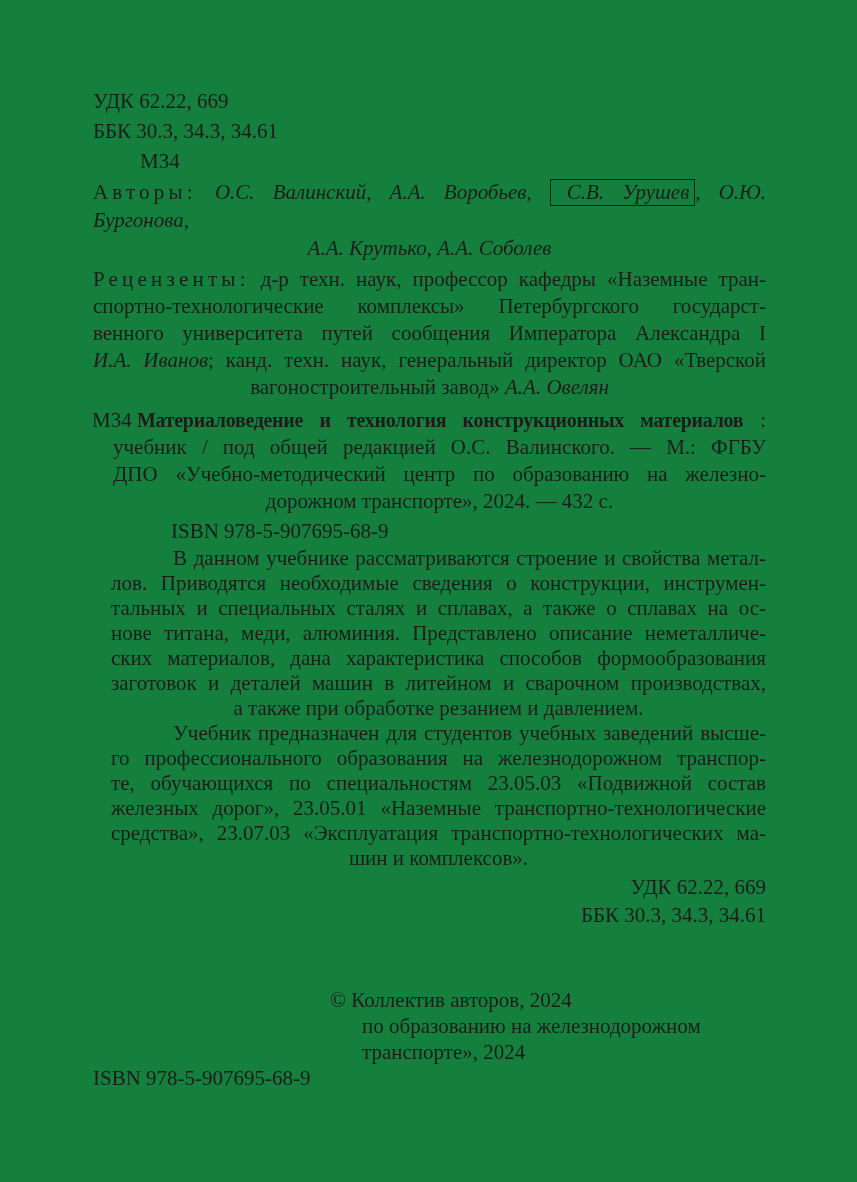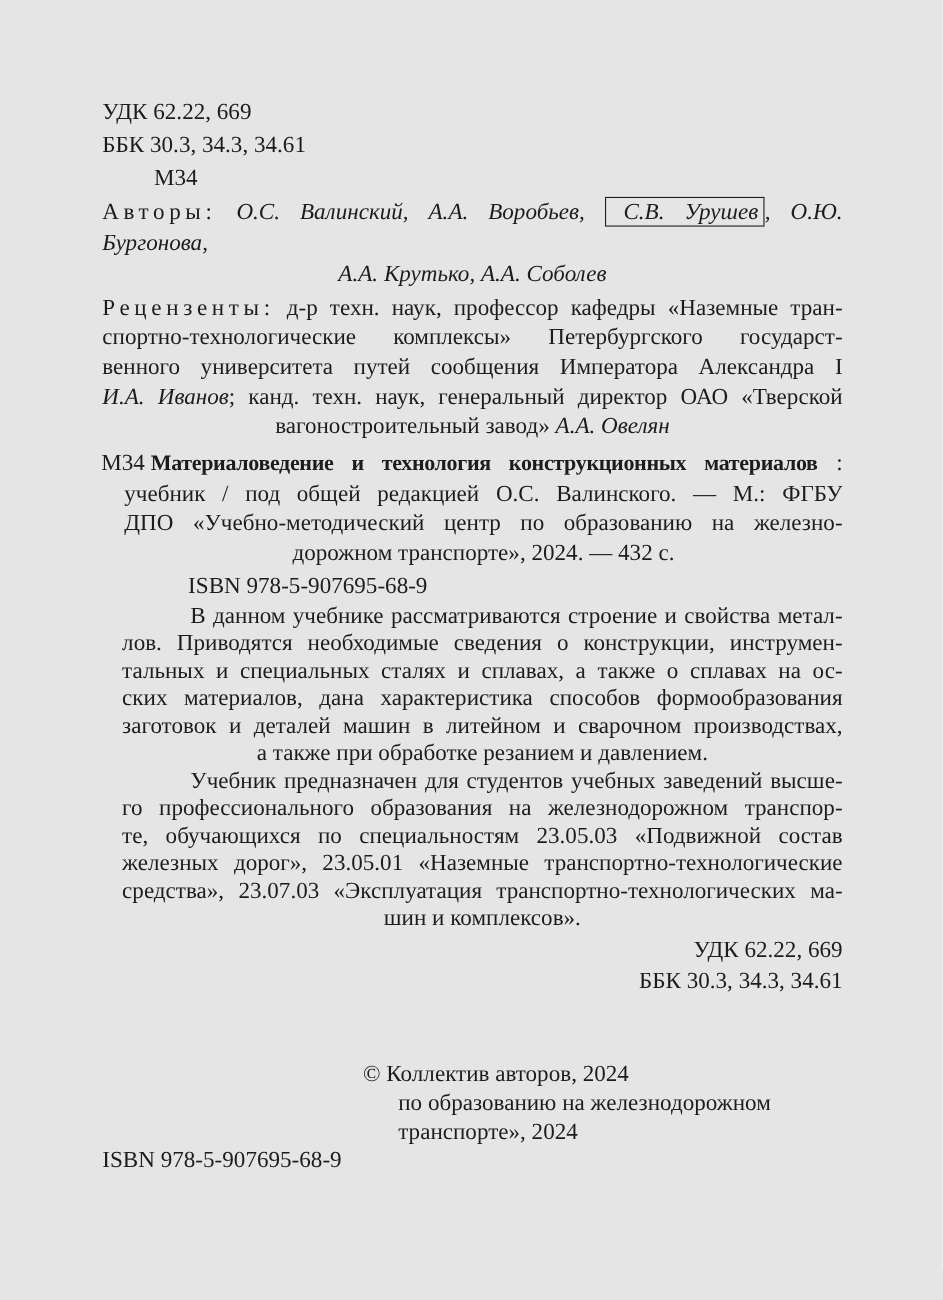--- a/index.html
+++ b/index.html
@@ -2,21 +2,21 @@
 <html lang="ru"><head>
 <meta charset="utf-8">
 <title>Book imprint page</title>
 <style>
   html, body { margin: 0; padding: 0; background: #ffffff; }
   .page {
     position: relative;
     width: 857px; height: 1182px;
     box-sizing: border-box;
     margin: 0 auto;
-    background: #e5e5e5;
+    background: #15803d;
     color: #1c1c1c;
     font-family: "Liberation Serif", "DejaVu Serif", serif;
     font-size: 21px;
     line-height: 26px;
     padding: 86px 91px 0 93px;
     overflow: hidden;
   }
   p, div { margin: 0; }
   i { font-style: italic; }
   b { font-weight: bold; }
@@ -87,20 +87,21 @@
     <span class="jl">ДПО «Учебно-методический центр по образованию на железно-</span>
     <span class="ll">дорожном транспорте», 2024. — 432 с.</span>
   </div>
 
   <div class="isbn-mid">ISBN 978-5-907695-68-9</div>
 
   <div class="annot p1">
     <span class="jl first">В данном учебнике рассматриваются строение и свойства метал-</span>
     <span class="jl">лов. Приводятся необходимые сведения о конструкции, инструмен-</span>
     <span class="jl">тальных и специальных сталях и сплавах, а также о сплавах на ос-</span>
+    <span class="jl">нове титана, меди, алюминия. Представлено описание неметалличе-</span>
     <span class="jl">ских материалов, дана характеристика способов формообразования</span>
     <span class="jl">заготовок и деталей машин в литейном и сварочном производствах,</span>
     <span class="ll">а также при обработке резанием и давлением.</span>
   </div>
 
   <div class="annot">
     <span class="jl first">Учебник предназначен для студентов учебных заведений высше-</span>
     <span class="jl">го профессионального образования на железнодорожном транспор-</span>
     <span class="jl">те, обучающихся по специальностям 23.05.03 «Подвижной состав</span>
     <span class="jl">железных дорог», 23.05.01 «Наземные транспортно-технологические</span>

